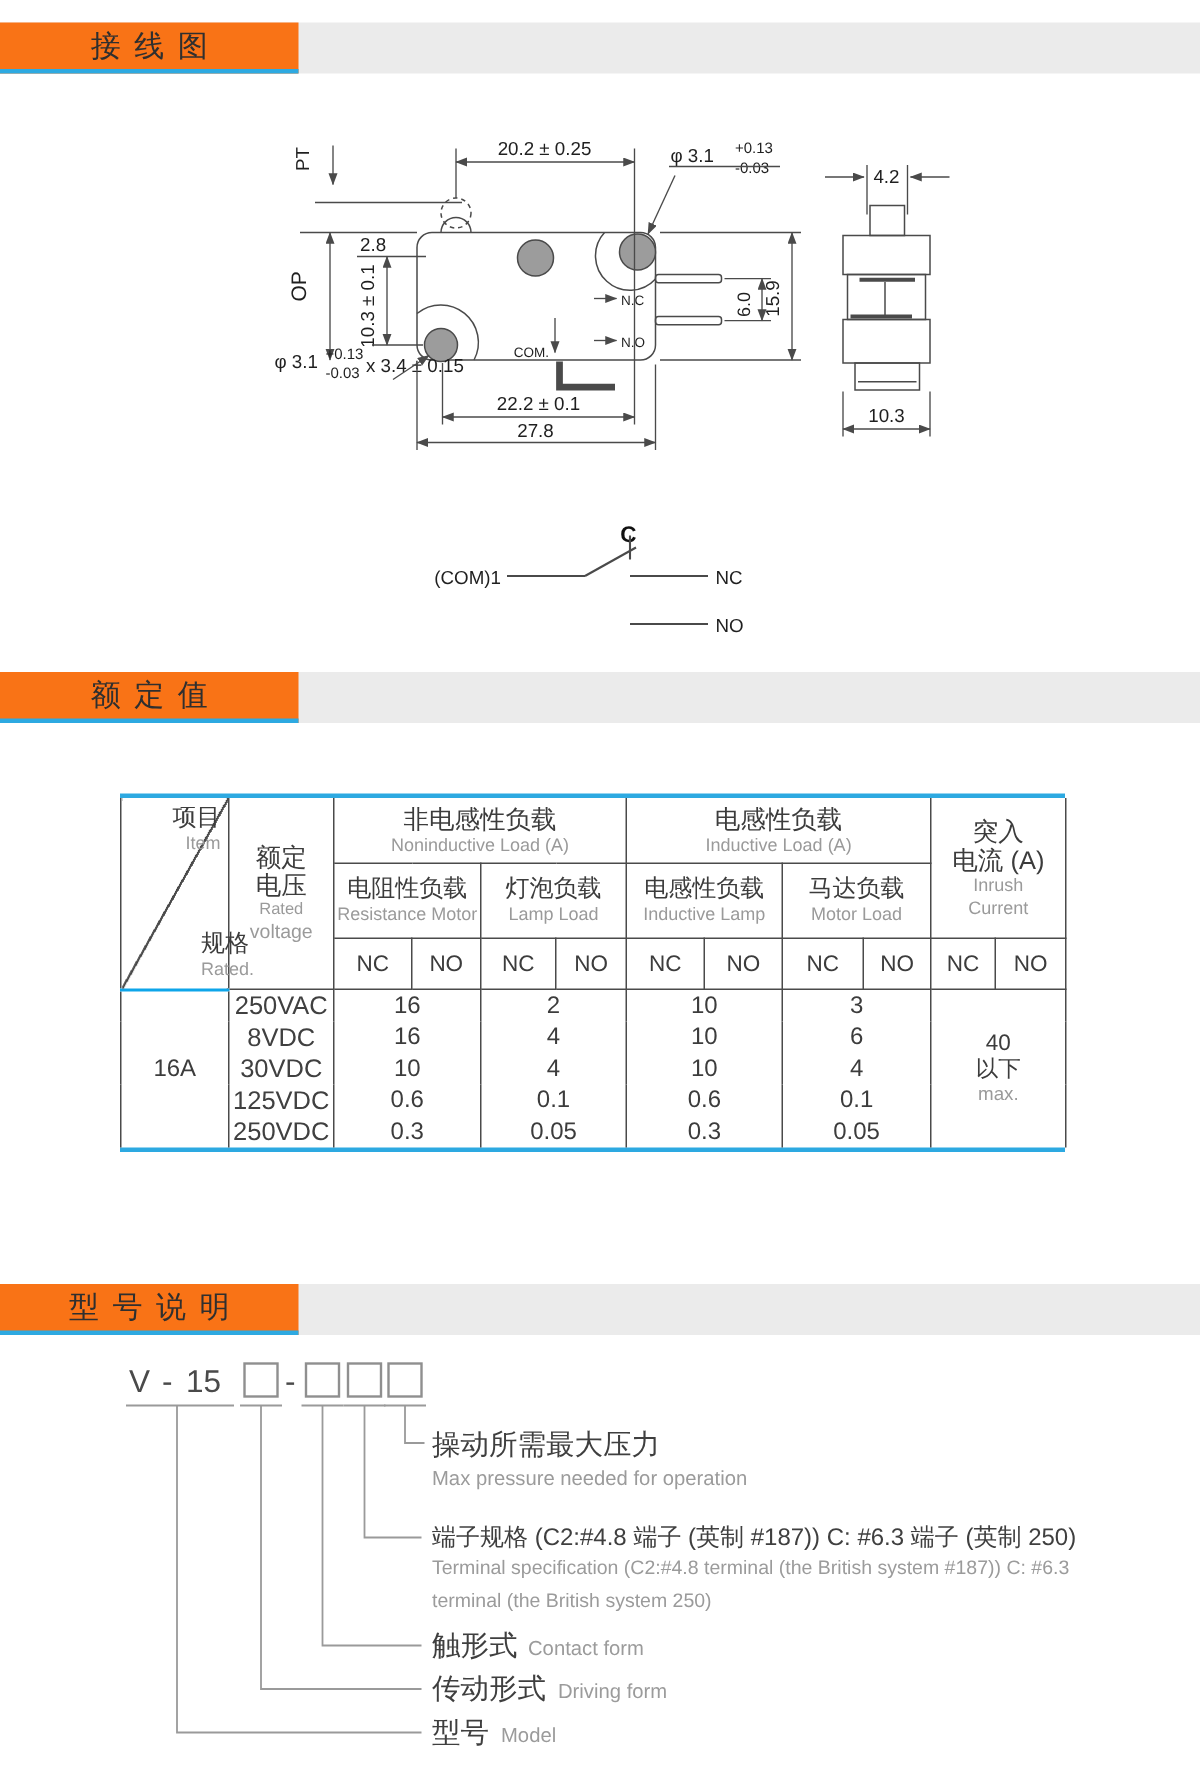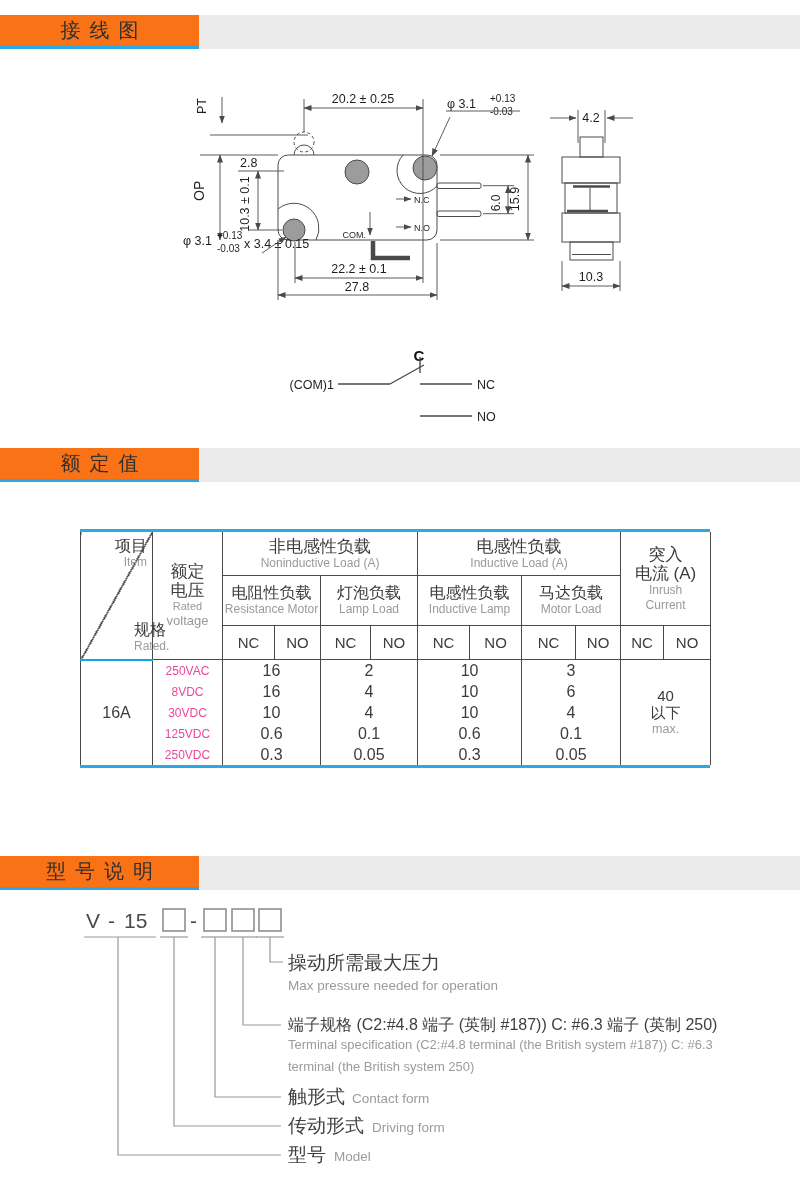--- a/index.html
+++ b/index.html
@@ -36,21 +36,21 @@
   table.rt td{border:1px solid #4a4a4a;text-align:center;vertical-align:middle;padding:0;}
   table.rt tr.r-group td{border-top:none;}
   table.rt tr.r-body td{border-top:none;border-bottom:none;height:21px;}
   table.rt tr.r-first td{border-top:1px solid #4a4a4a;}
   table.rt tr.r-first td.sp{border-top:2px solid #0ea5e9;}
   .zh{color:#3c3c3c;font-size:17px;line-height:1.12;display:block;}
   .zh2{color:#3c3c3c;font-size:16px;line-height:1.12;display:block;}
   .en{color:#9a9a9a;font-size:12px;line-height:1.2;display:block;}
   .ncno{font-size:15px;color:#3c3c3c;}
   .val{font-size:16px;color:#3c3c3c;}
-  .volt{font-size:12px;color:#ec4899;}
+  .volt{font-size:17px;color:#404040;}
   .corner{position:relative;
      background:linear-gradient(to bottom right,transparent calc(50% - 0.8px),
        #4a4a4a calc(50% - 0.8px),#4a4a4a calc(50% + 0.8px),transparent calc(50% + 0.8px));}
   .corner .tr{position:absolute;top:5px;right:5px;text-align:right;}
   .corner .bl{position:absolute;bottom:5px;left:5px;text-align:left;margin-left:48px;}
   .r-group td{height:43px;} .r-sub td{height:49px;} .r-ncno td{height:33px;}
   .inrush-val .zh2{font-size:15px;} .inrush-val .en{font-size:12.5px;}
 </style>
 </head>
 <body>

